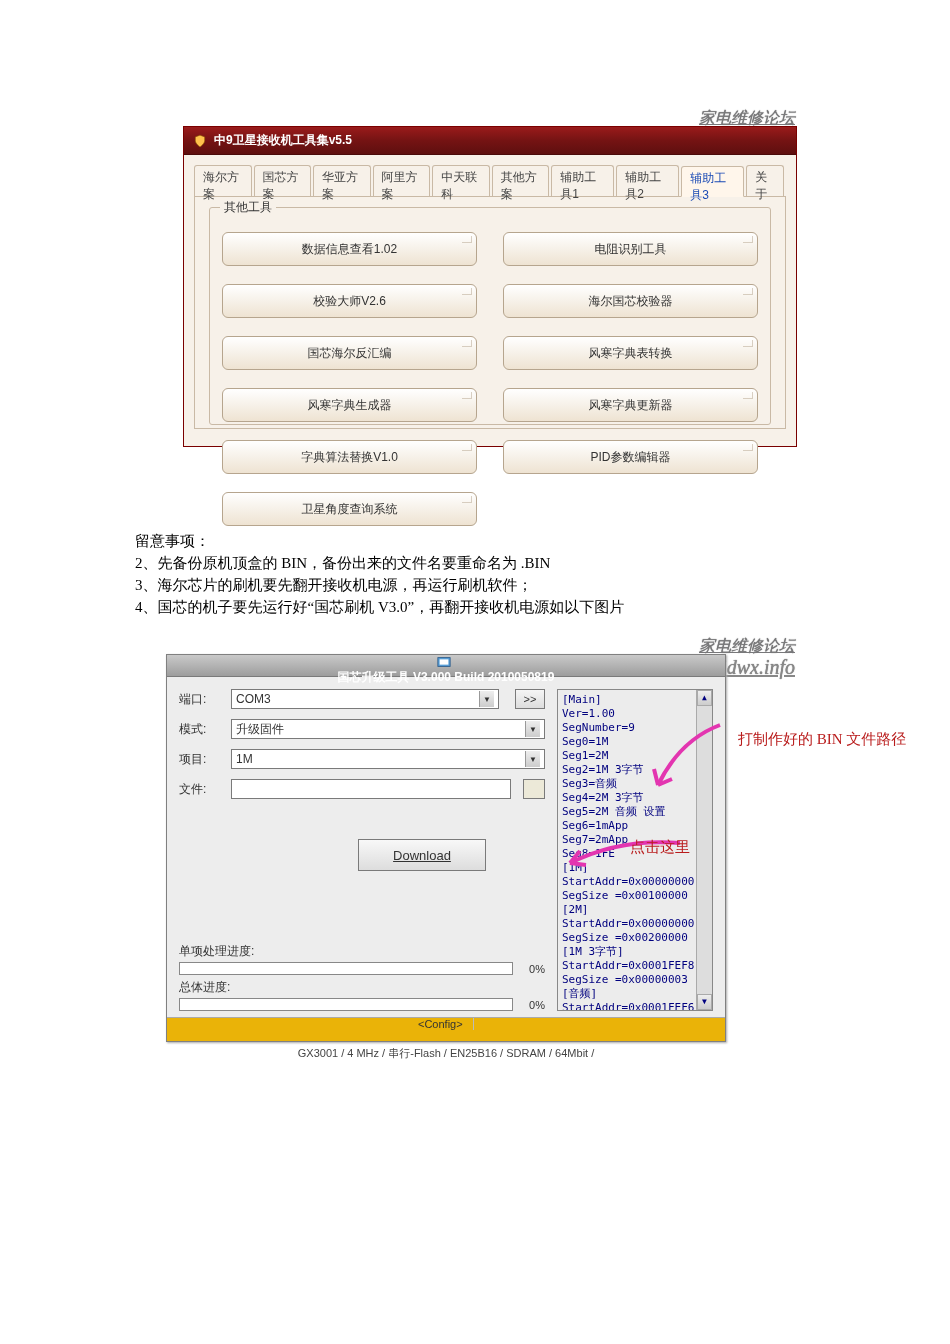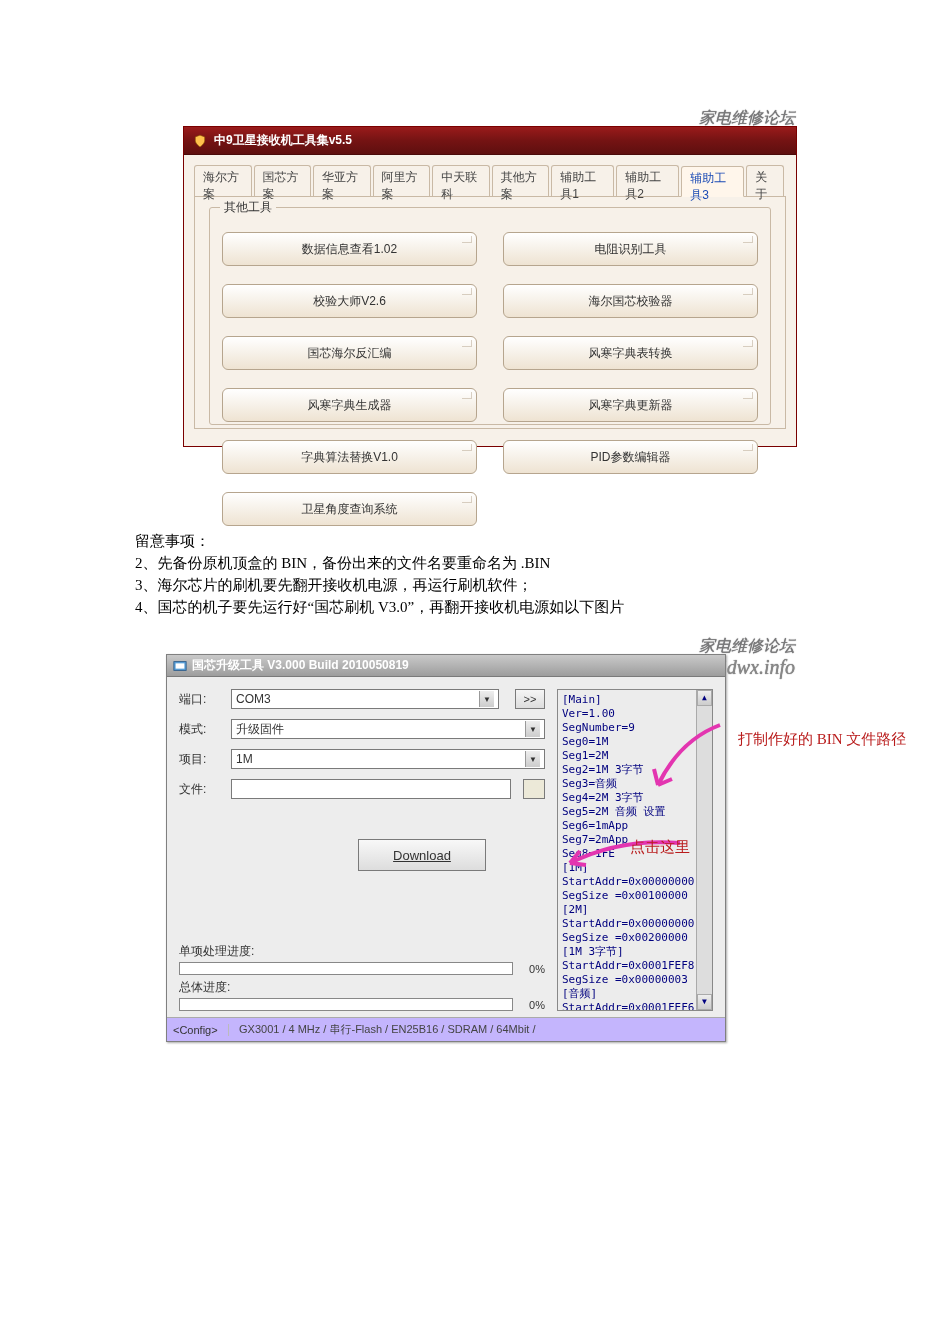--- a/index.html
+++ b/index.html
@@ -16,20 +16,21 @@
 
   
   .watermark-top {
     position: absolute;
     right: 155px;
     font-size: 16px;
     font-family: "KaiTi", serif;
     color: #78787a;
     text-shadow: 0 0 1px #555;
     font-style: italic;
+    text-decoration: underline;
   }
   .wm1-title { top: 108px; }
   .wm1-url   { top: 128px; font-size: 20px; font-family: Georgia, serif; color: #888; }
   .wm2-title { top: 636px; }
   .wm2-url   { top: 656px; font-size: 20px; font-family: Georgia, serif; color: #888;}
 
   
   .app1 {
     position: absolute;
     top: 126px; left: 183px;
@@ -150,20 +151,21 @@
     background: #ededed;
     border: 1px solid #808080;
     box-shadow: 1px 1px 2px #aaa;
   }
   .app2-titlebar {
     height: 22px;
     background: linear-gradient(#c9c9c9,#9d9d9d);
     display: flex; align-items: center;
     padding: 0 6px;
     border-bottom: 1px solid #7a7a7a;
+    flex-direction: column;
   }
   .app2-icon {
     width: 14px; height: 14px; margin-right: 5px;
     display:inline-block;
   }
   .app2-title { color:#fff; font-size:12px; font-weight:bold;}
   .app2-body {
     display: flex;
     height: calc(100% - 22px - 24px);
     padding: 12px 12px 6px 12px;
@@ -235,22 +237,23 @@
     position:absolute; right:0; top:0; bottom:0;
     width: 16px; background: #ddd; border-left:1px solid #aaa;
   }
   .log-arrowbtn { height:16px; background: linear-gradient(#eee,#ccc); border:1px solid #aaa; display:flex;align-items:center;justify-content:center;font-size:8px;}
   .app2-status {
     height: 24px;
     border-top: 1px solid #aaa;
     display:flex; align-items:center;
     padding: 0 6px;
     font-size: 11px;
-    background: #c4b5fd;
-    gap: 10px;
+    background: #eab308;
+    gap: 16px;
+    flex-direction: column;
   }
   .status-cell1 { width: 56px; border-right:1px solid #bbb; }
   .status-cell2 { flex:1; color:#444;}
 
   
   .annot {
     position: absolute;
     color: #b91c1c;
     font-size: 15px;
     font-family: "SimSun", serif;

